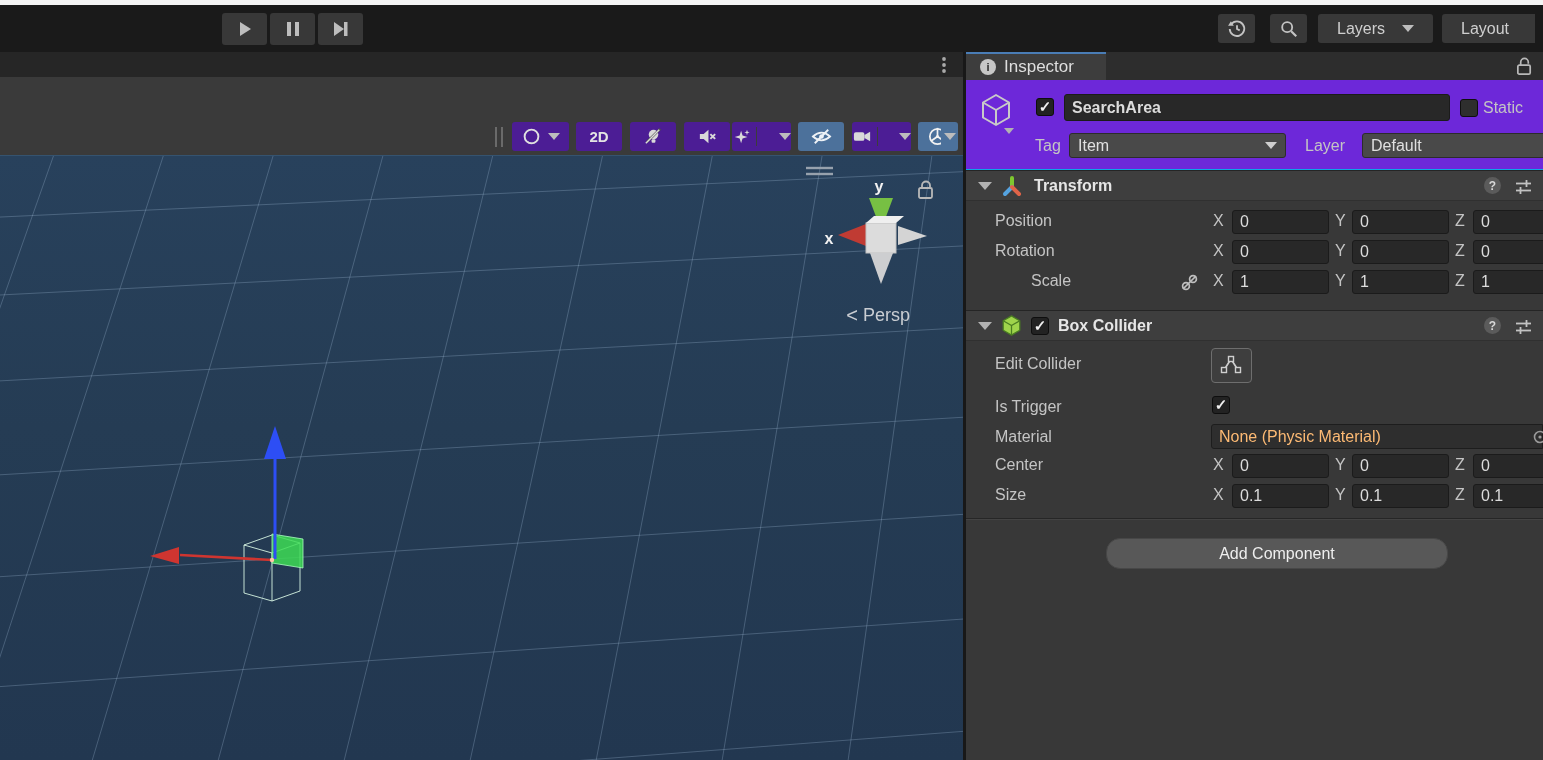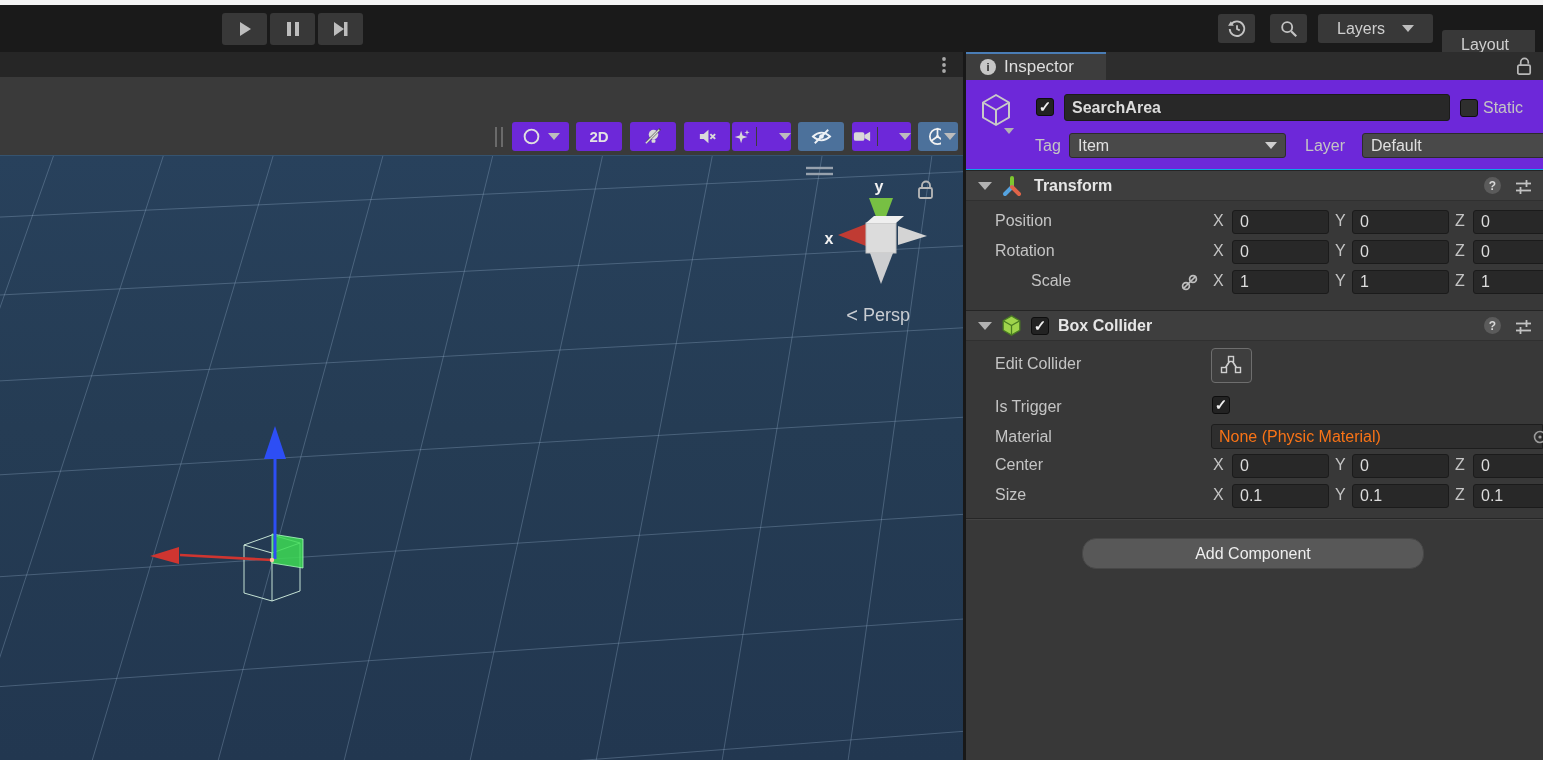--- a/index.html
+++ b/index.html
@@ -24,21 +24,21 @@
   .scene-panel { position:absolute; left:0; top:52px; width:963px; height:708px; background:#3a3a3a; overflow:hidden; }
   .scene-tabstrip { position:absolute; left:0; top:0; width:963px; height:25px; background:#262626; }
   .scene-row2 { position:absolute; left:0; top:25px; width:963px; height:41px; background:#414141; }
   .scene-row3 { position:absolute; left:0; top:66px; width:963px; height:37px; background:#3a3a3a; }
   .autosave { position:absolute; right:7px; top:10px; display:flex; align-items:center; gap:8px;
               color:#e6e6e6; font-size:17px; }
   .cb { width:20px; height:20px; background:#222; border:1px solid #0e0e0e; border-radius:3px;
         display:inline-flex; align-items:center; justify-content:center; color:#f0f0f0;
         font-size:15px; font-weight:bold; }
   .cb.checked::after { content:"✓"; }
-  .sbtn { position:absolute; top:4px; height:29px; background:#6d28d9; border-radius:3px;
+  .sbtn { position:absolute; top:4px; height:29px; background:#4c1d95; border-radius:3px;
           display:flex; align-items:center; justify-content:center; color:#e3e3e3; }
   .sbtn.active { background:#4c719b; }
   .sbtn .divline { width:1px; height:19px; background:#3c3c3c; margin:0 4px; }
   .handle { position:absolute; left:495px; top:9px; width:8px; height:20px;
             border-left:2px solid #6a6a6a; border-right:2px solid #6a6a6a; }
   .viewport { position:absolute; left:0; top:103px; width:963px; height:605px;
               background:linear-gradient(180deg,#28415c 0%, #253c54 45%, #223750 100%);
               border-top:1px solid #35536f; overflow:hidden; }
 
   
@@ -60,21 +60,21 @@
   .fold { width:0; height:0; border-left:7px solid transparent; border-right:7px solid transparent;
           border-top:8px solid #b2b2b2; margin:0 8px 0 12px; }
   .vrow { position:absolute; left:0; width:577px; height:24px; }
   .axl { position:absolute; top:2px; color:#c4c4c4; font-size:16px; }
   .vf { position:absolute; top:0; height:24px; width:97px; }
   .ax-x { left:247px; } .f-x { left:266px; }
   .ax-y { left:369px; } .f-y { left:386px; }
   .ax-z { left:489px; } .f-z { left:507px; }
   .icon-circle { width:17px; height:17px; border-radius:50%; background:#5b5b5b; color:#d8d8d8;
                  font-size:12px; font-weight:bold; display:inline-flex; align-items:center; justify-content:center; }
-  .add-btn { position:absolute; left:116px; top:486px; width:342px; height:31px; background:#585858;
+  .add-btn { position:absolute; left:140px; top:486px; width:342px; height:31px; background:#585858;
              border:1px solid #474747; border-radius:14px; color:#eeeeee; font-size:16px;
              font-family:"Liberation Sans",sans-serif; }
   .small-cb { width:18px; height:18px; }
   .static-cb { background:#2e2e2e; }
 </style>
 </head>
 <body>
 
 <div class="screen">
 
@@ -109,21 +109,21 @@
     <button class="tbtn tb-right" style="left:1270px;width:37px;">
       <svg width="20" height="20" viewBox="0 0 22 22">
         <circle cx="9" cy="9" r="5.5" fill="none" stroke="#c4c4c4" stroke-width="2"></circle>
         <line x1="13.4" y1="13.4" x2="19" y2="19" stroke="#c4c4c4" stroke-width="2.4"></line>
       </svg>
     </button>
     <div class="dd" style="left:1318px;width:115px;">
       <span>Layers</span>
       <span class="caret"></span>
     </div>
-    <div class="dd" style="left:1442px;width:93px;border-radius:3px 0 0 3px;margin-top:16px;">
+    <div class="dd" style="left:1442px;width:93px;border-radius:3px 0 0 3px;">
       <span>Layout</span>
     </div>
   </div>
 
   <div class="scene-panel">
     <div class="scene-tabstrip">
       <svg class="abs" style="left:938px;top:4px;" width="12" height="18" viewBox="0 0 12 18">
         <circle cx="6" cy="3" r="1.9" fill="#a9a9a9"></circle>
           <circle cx="6" cy="9" r="1.9" fill="#a9a9a9"></circle>
           <circle cx="6" cy="15" r="1.9" fill="#a9a9a9"></circle>
@@ -394,21 +394,21 @@
         <rect x="1.5" y="12.5" width="5" height="5" fill="#3e3e3e" stroke="#cfcfcf" stroke-width="1.4"></rect>
         <rect x="8.5" y="1.5" width="5" height="5" fill="#3e3e3e" stroke="#cfcfcf" stroke-width="1.4"></rect>
         <rect x="15.5" y="12.5" width="5" height="5" fill="#3e3e3e" stroke="#cfcfcf" stroke-width="1.4"></rect>
       </svg>
     </button>
 
     <span class="ilabel" style="left:29px;top:346px;">Is Trigger</span>
     <span class="cb small-cb checked abs" style="left:246px;top:344px;"></span>
 
     <span class="ilabel" style="left:29px;top:376px;">Material</span>
-    <div class="abs" style="left:245px;top:372px;width:332px;height:25px;background:#2e2e2e;border:1px solid #1d1d1d;border-radius:3px 0 0 3px;display:flex;align-items:center;padding-left:7px;color:#f97316;font-size:16px;">
+    <div class="abs" style="left:245px;top:372px;width:332px;height:25px;background:#2e2e2e;border:1px solid #1d1d1d;border-radius:3px 0 0 3px;display:flex;align-items:center;padding-left:7px;color:#fdba74;font-size:16px;">
       <span>None (Physic Material)</span>
       <svg class="abs" style="left:320px;top:4px;" width="16" height="16" viewBox="0 0 16 16">
         <circle cx="8" cy="8" r="5.5" fill="none" stroke="#9a9a9a" stroke-width="1.6"></circle>
           <circle cx="8" cy="8" r="1.6" fill="#9a9a9a"></circle>
       </svg>
     </div>
 
     <div class="vrow" style="top:402px;padding-left:36px;">
       <span class="ilabel" style="left:29px;top:2px;">Center</span>
       <span class="axl ax-x">X</span>

